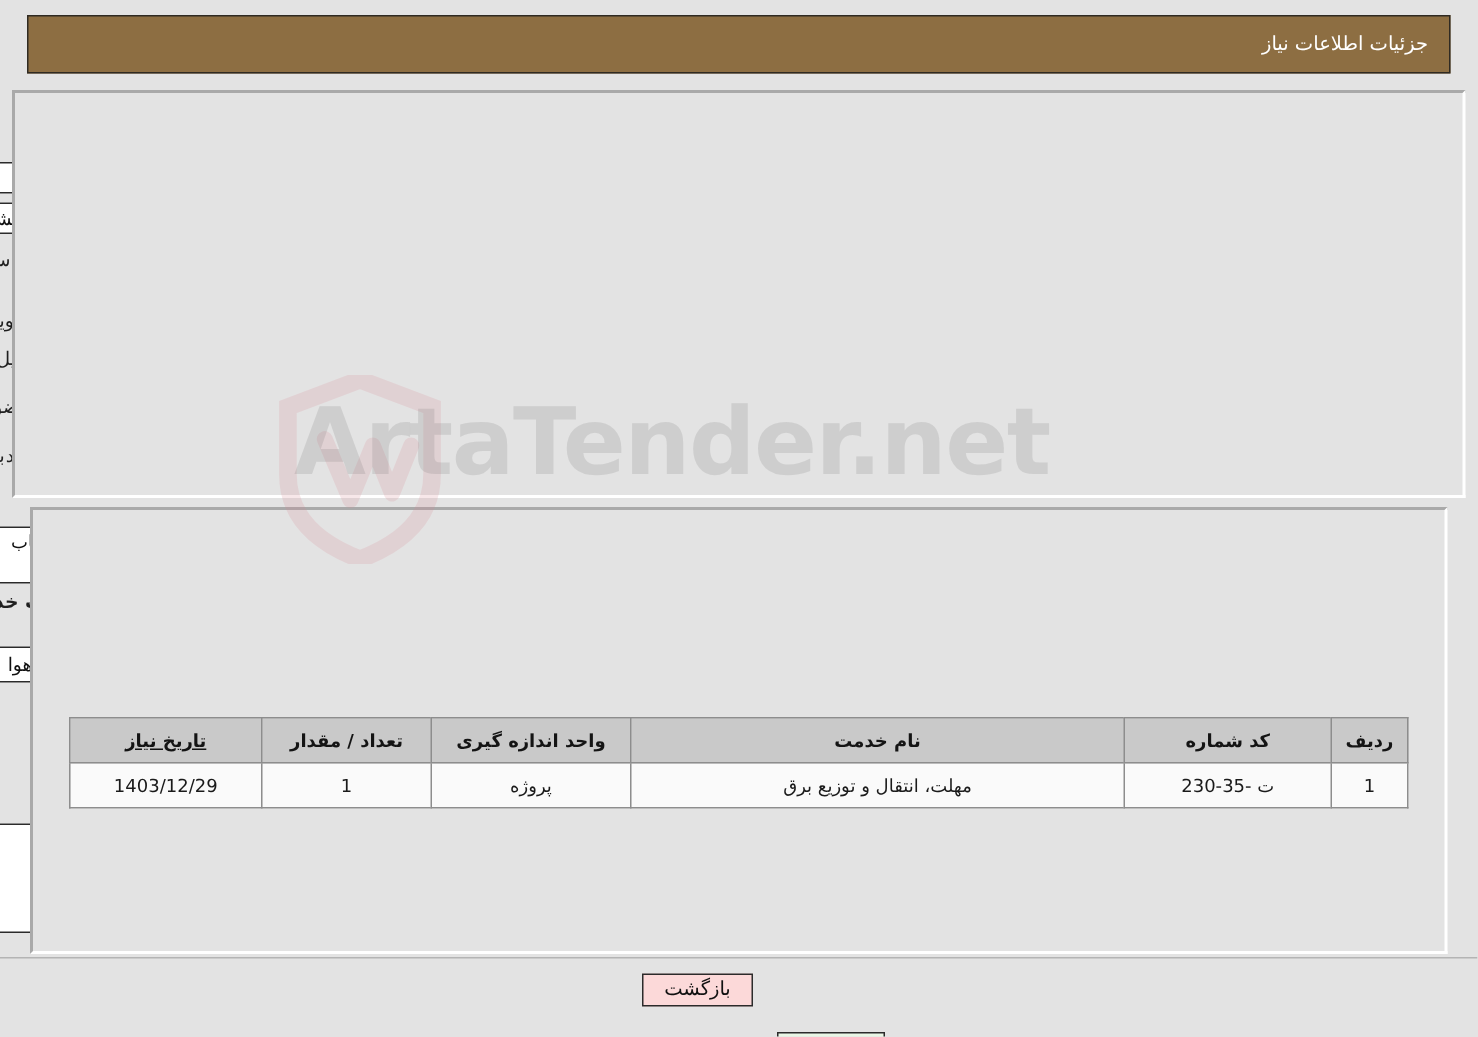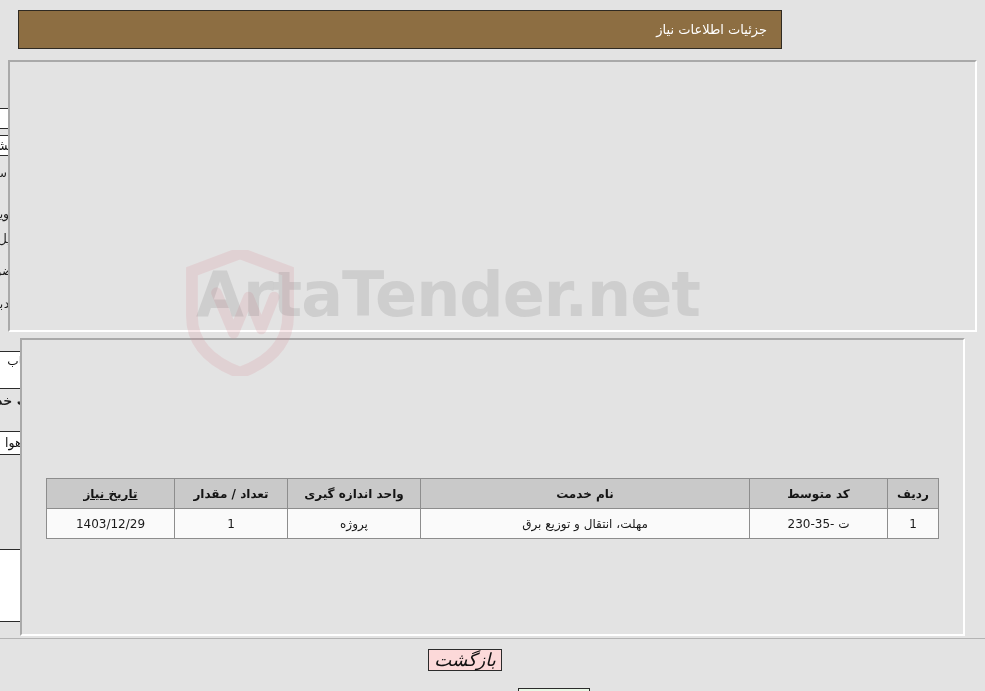--- a/index.html
+++ b/index.html
@@ -46,21 +46,21 @@
     width: 108px;
     height: 126px;
     opacity: 0.20;
   }
 
   
   #titlebar {
     position: absolute;
     left: 18px;
     top: 10px;
-    width: 764px;
+    width: 949px;
     height: 39px;
     background: #8d6e42;
     border: 1px solid #2f2a22;
     box-sizing: border-box;
     z-index: 2;
   }
   #titlebar .title-text {
     position: absolute;
     right: 14px;
     top: 11px;
@@ -174,25 +174,24 @@
   }
 
   
   .btn {
     position: absolute;
     height: 22px;
     line-height: 20px;
     border: 1px solid #2b2b2b;
     box-sizing: border-box;
     text-align: center;
-    font-size: 18px;
+    font-size: 13px;
     color: #111111;
     cursor: pointer;
     z-index: 3;
-    font-style: italic;
   }
   #btn-print  { left: 518px; top: 688px; width: 72px; background: #e9f7e6; }
   #btn-back   { left: 428px; top: 649px; width: 74px; background: #fcd9d9; }
 
   .sep-line {
     position: absolute;
     left: 0;
     width: 985px;
     height: 0;
     border-top: 1px solid #b4b4b4;
@@ -264,21 +263,21 @@
 
 <div class="lbl bold" style="right:917px; top:393px;">اطلاعات خدمات مورد نیاز</div>
 
 <div class="lbl bold" style="right:917px; top:435px;">گروه خدمت:</div>
 <div class="fld right" style="right:810px; top:431px; width:632px; height:24px; line-height:22px;">تامین برق، گاز، بخار و تهویه هوا</div>
 
 <table id="needs-table">
   <thead>
     <tr>
       <th style="width:48px;margin-top:16px;">ردیف</th>
-      <th style="width:135px;">کد متوسط</th>
+      <th style="width:135px;">کد شماره</th>
       <th>نام خدمت</th>
       <th style="width:130px;">واحد اندازه گیری</th>
       <th style="width:110px;">تعداد / مقدار</th>
       <th style="width:125px;text-decoration:underline;">تاریخ نیاز</th>
     </tr>
   </thead>
   <tbody>
     <tr>
       <td>1</td>
       <td>ت -35-230</td>

